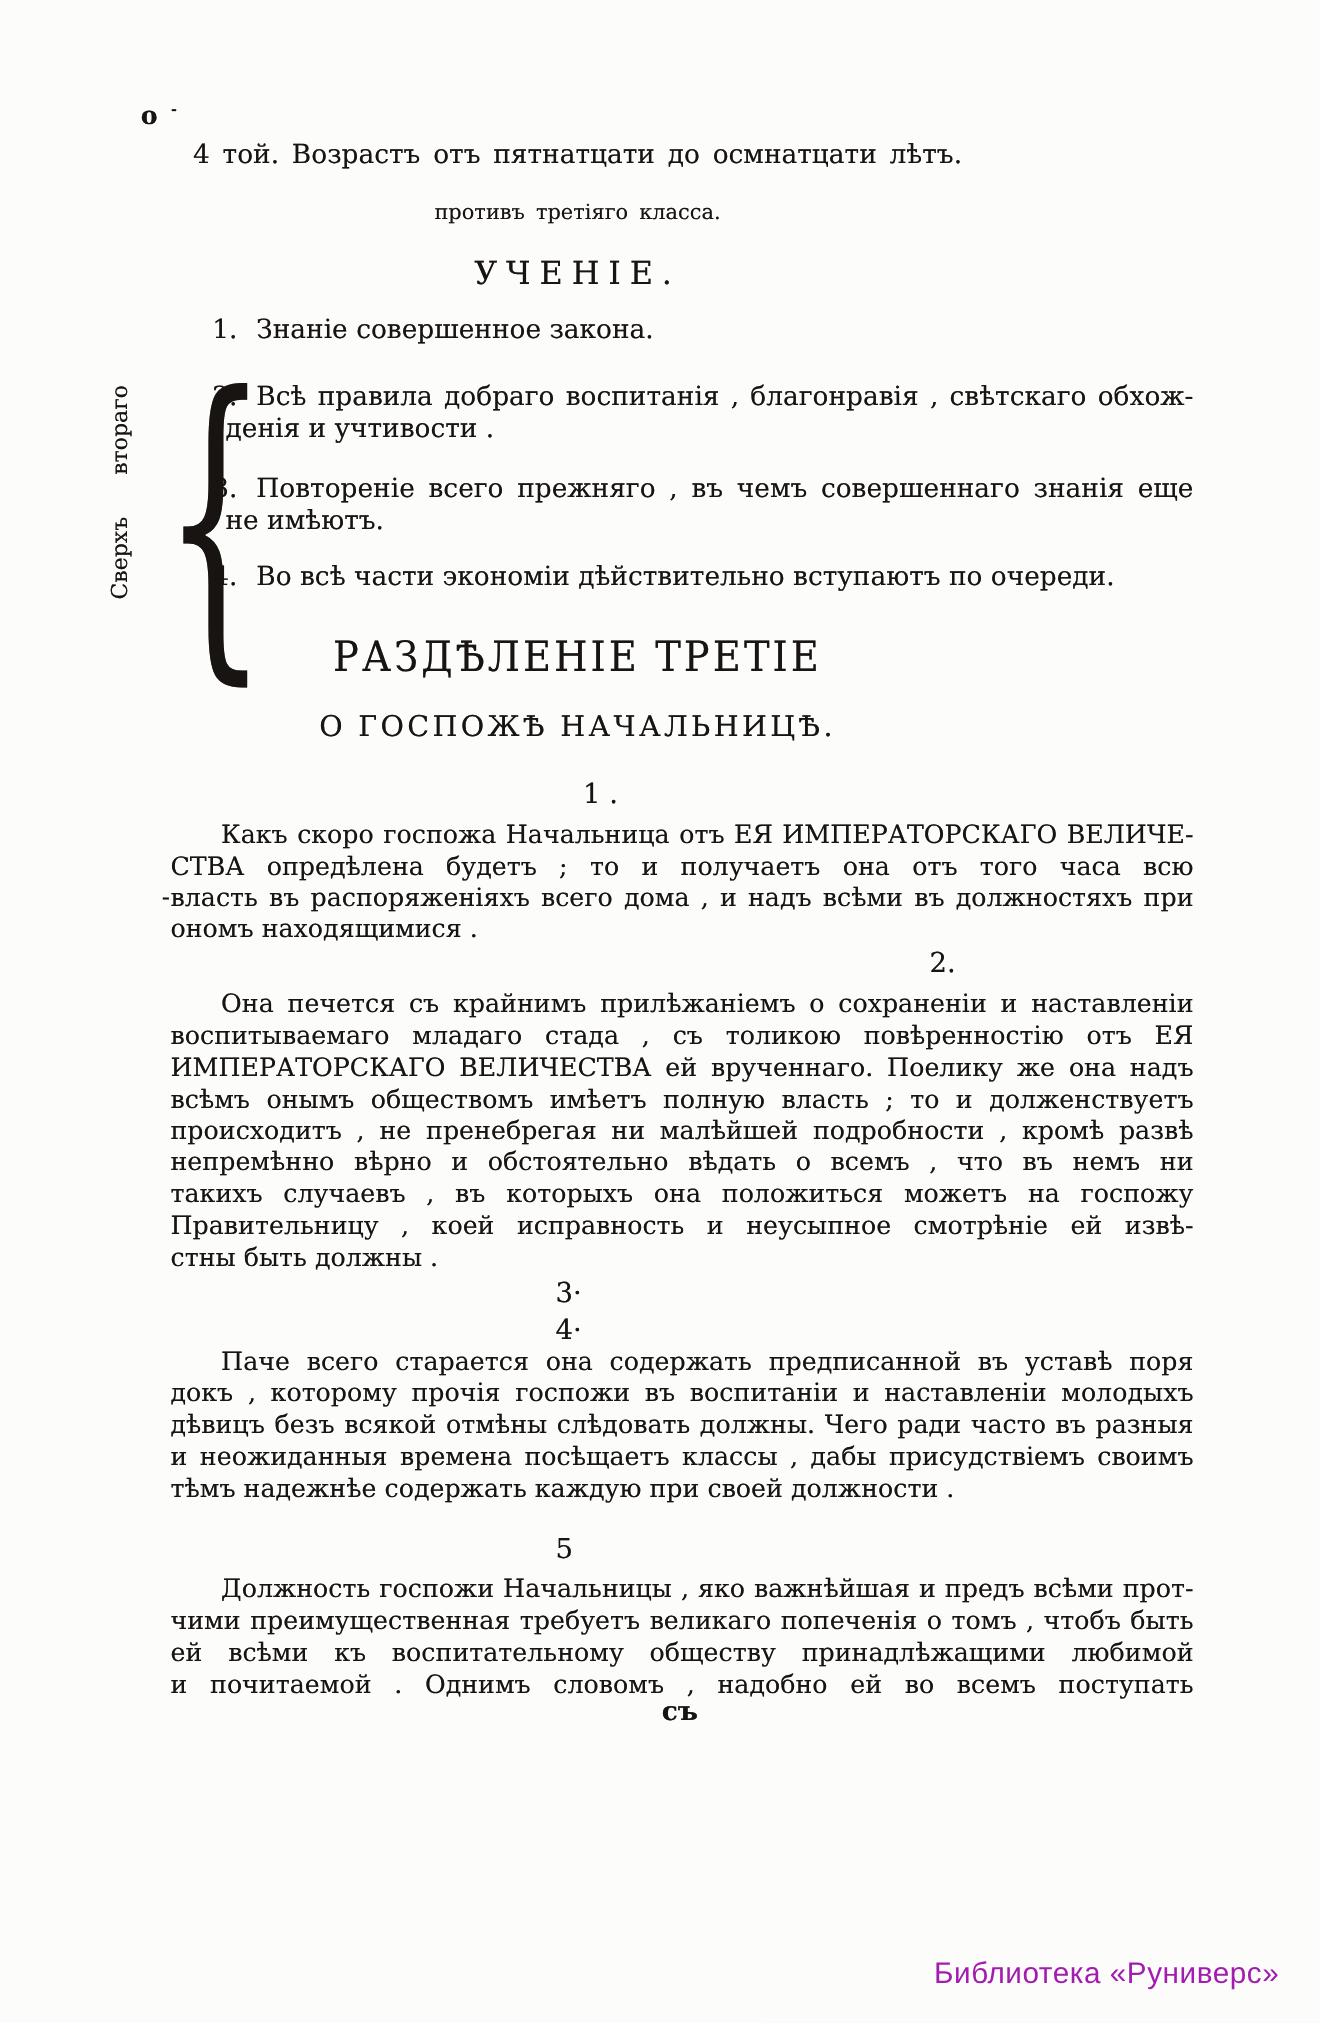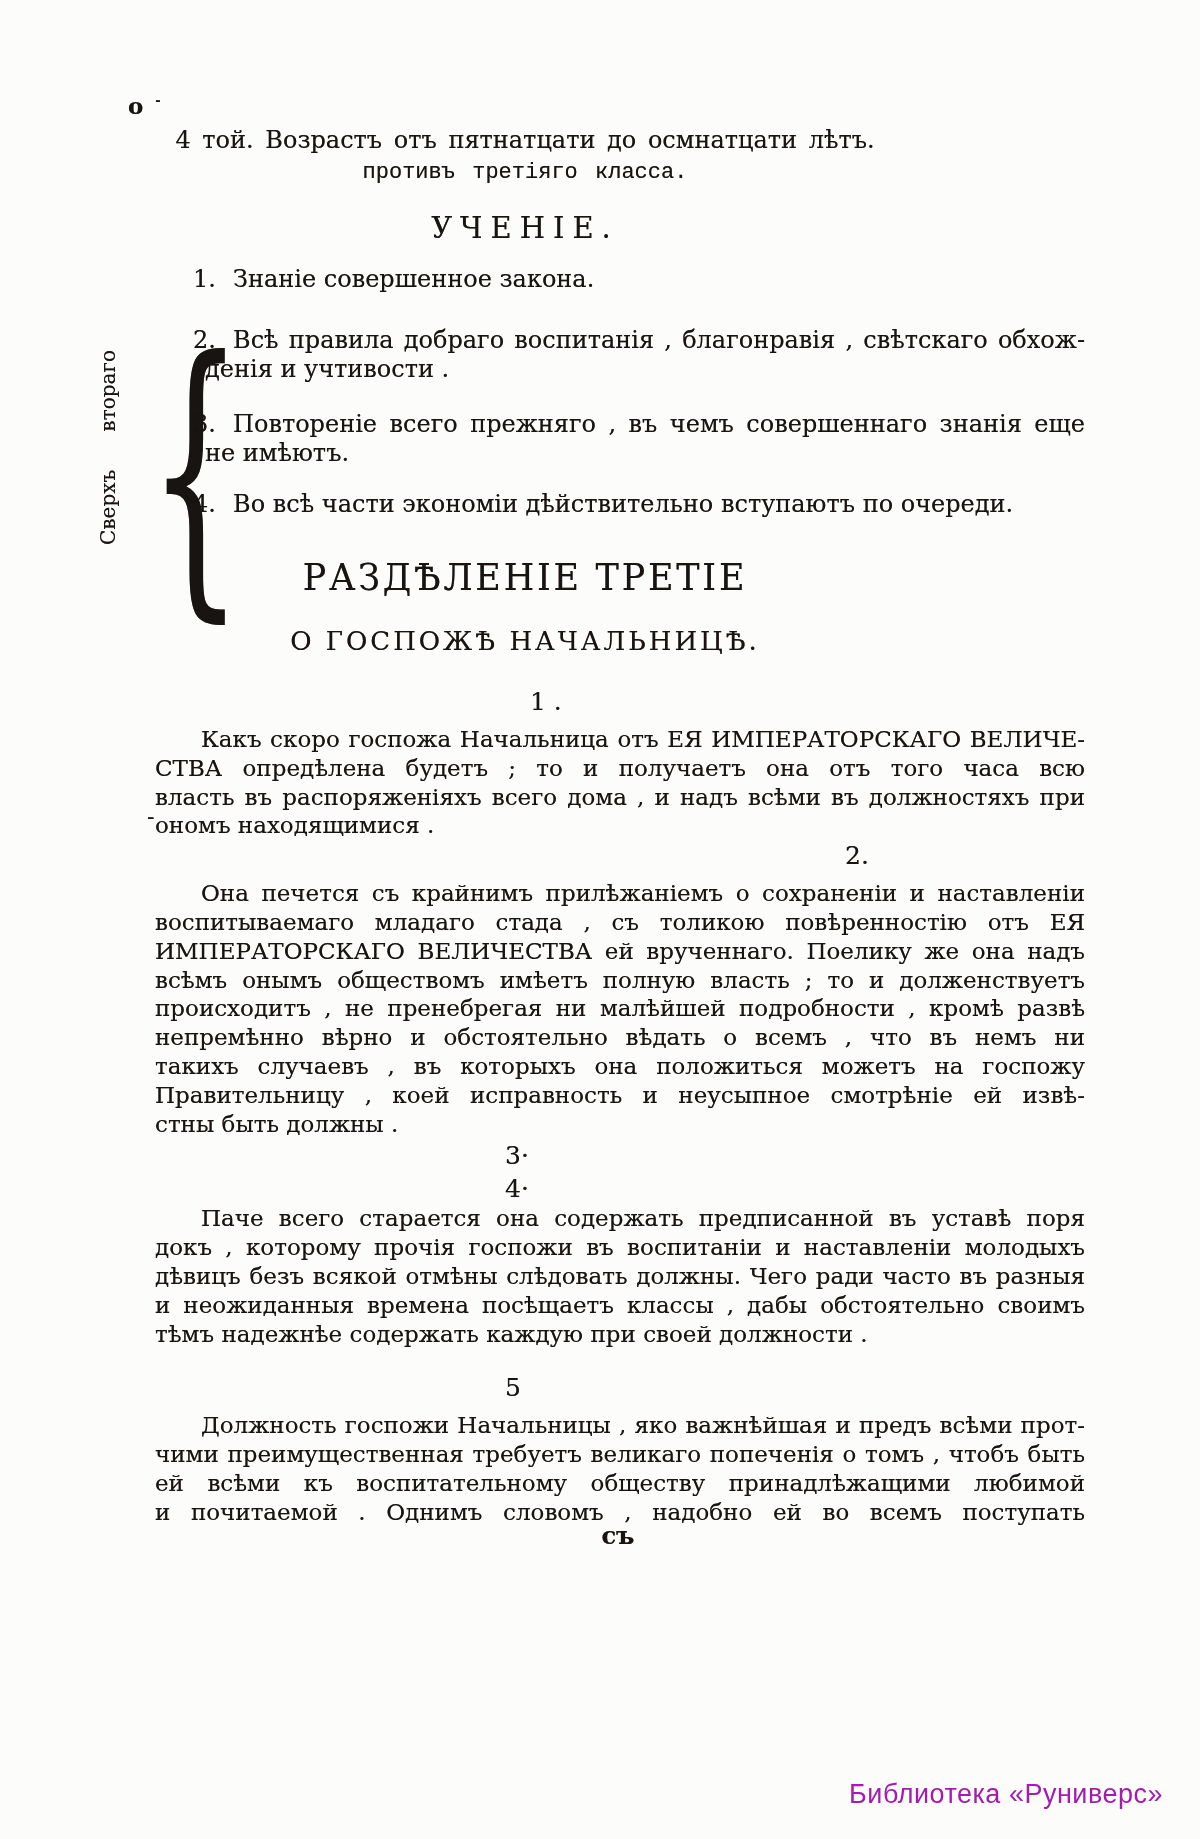--- a/index.html
+++ b/index.html
@@ -3,21 +3,21 @@
 <meta charset="utf-8">
 <style>
   html,body{margin:0;padding:0;background:#e9e9e9;}
   .page{position:relative;width:1200px;height:1839px;background:#fcfcfb;
         font-family:"DejaVu Serif",serif;color:#181411;overflow:hidden;
         text-shadow:0 0 .5px rgba(20,15,10,.6);}
   .content{position:absolute;left:155px;top:125px;width:930px;}
   .centered{width:740px;text-align:center;}
   .age{font-size:24px;line-height:30px;word-spacing:4px;}
   .h-staff{font-size:29px;line-height:36px;letter-spacing:10px;margin-top:30px;}
-  .h-sub{font-size:22px;line-height:36px;word-spacing:4px;font-family:Liberation Mono, monospace;}
+  .h-sub{font-size:19px;line-height:36px;margin-top:20px;word-spacing:4px;}
   .h-teach{font-size:29px;line-height:31px;letter-spacing:8px;margin-top:22px;}
   .list{margin-top:21px;}
   .item{position:relative;padding-left:78px;}
   .item .num{position:absolute;left:38px;top:0;font-size:24px;}
   .iline{font-size:24px;line-height:29px;}
   .cont{margin-left:-28px;}
   .m32{margin-top:32px;} .m26{margin-top:26px;} .m22{margin-top:22px;}
   .j{text-align:justify;text-align-last:justify;}
   .h-section{font-size:38px;line-height:48px;letter-spacing:3px;margin-top:34px;
              transform:scaleX(.92);transform-origin:center;}
@@ -112,21 +112,21 @@
       <div class="tline">стны быть должны .</div>
     </div>
 
     <div class="sec-num sn3">3·</div>
 
     <div class="sec-num sn4">4·</div>
     <div class="para p3">
       <div class="tline j indent">Паче всего старается она содержать предписанной въ уставѣ поря</div>
       <div class="tline j">докъ , которому прочія госпожи въ воспитаніи и наставленіи молодыхъ</div>
       <div class="tline j">дѣвицъ безъ всякой отмѣны слѣдовать должны. Чего ради часто въ разныя</div>
-      <div class="tline j">и неожиданныя времена посѣщаетъ классы , дабы обстоятельно своимъ</div>
+      <div class="tline j">и неожиданныя времена посѣщаетъ классы , дабы присудствіемъ своимъ</div>
       <div class="tline">тѣмъ надежнѣе содержать каждую при своей должности .</div>
     </div>
 
     <div class="sec-num sn5">5</div>
     <div class="para p4">
       <div class="tline j indent">Должность госпожи Начальницы , яко важнѣйшая и предъ всѣми прот-</div>
       <div class="tline j">чими преимущественная требуетъ великаго попеченія о томъ , чтобъ быть</div>
       <div class="tline j">ей всѣми къ воспитательному обществу принадлѣжащими любимой</div>
       <div class="tline j">и почитаемой .  Однимъ словомъ ,  надобно ей во всемъ поступать</div>
     </div>

